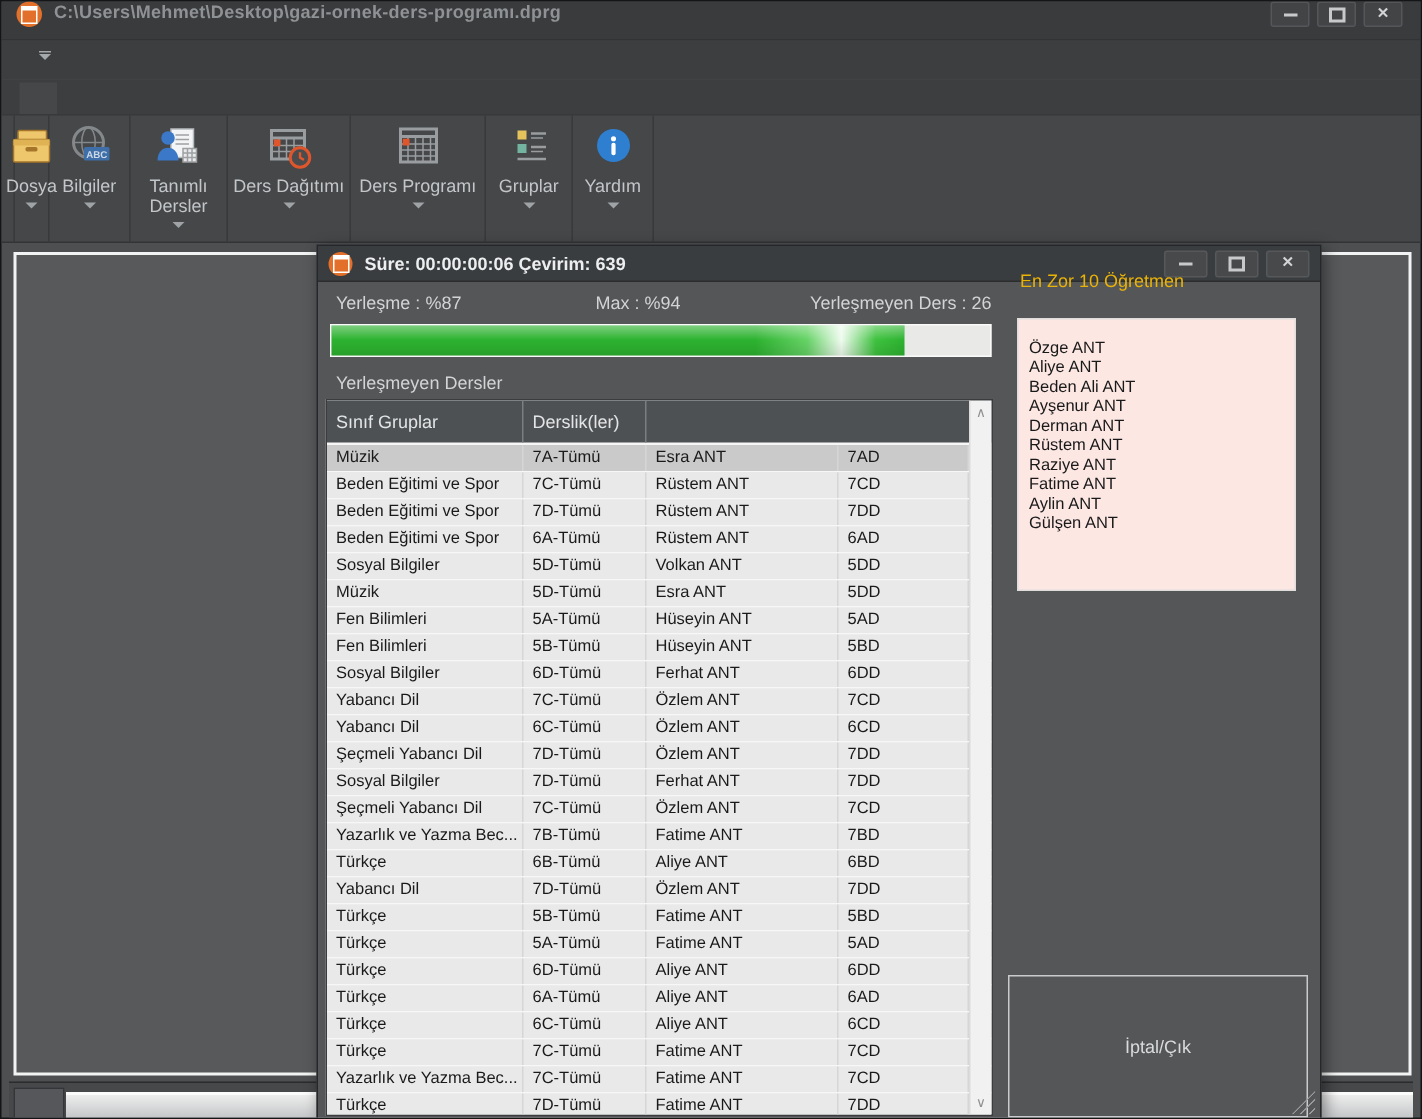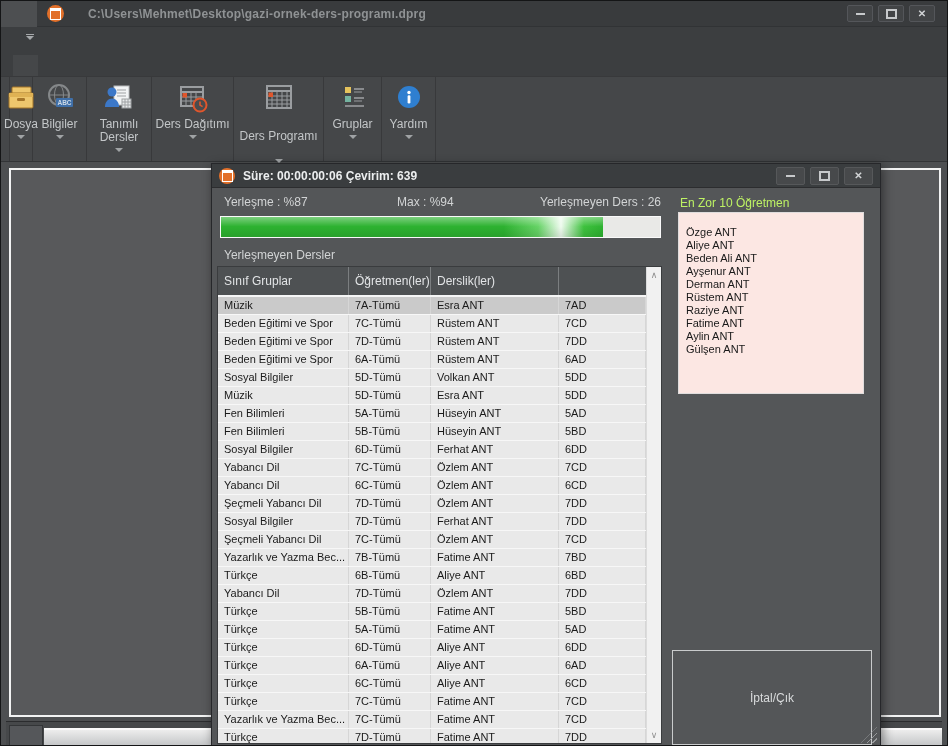--- a/index.html
+++ b/index.html
@@ -1,20 +1,20 @@
 <!DOCTYPE html>
 <html><head>
 <meta charset="utf-8">
 <style>
   html,body{margin:0;padding:0;background:#222;}
   .app{position:relative;width:948px;height:746px;overflow:hidden;background:#4d4f51;
        font-family:"Liberation Sans",sans-serif;border:1px solid #141516;box-sizing:border-box;}
   
   .tb{position:absolute;left:0;top:0;right:0;height:26px;background:#393b3d;border-bottom:1px solid #313335;
-      display:flex;align-items:center;padding:0 10px;gap:24px;box-sizing:border-box;margin-left:36px;}
+      display:flex;padding:0 10px;gap:8px;box-sizing:border-box;}
   .app-ico{width:17px;height:17px;border-radius:50%;background:#e2702a;display:flex;align-items:center;justify-content:center;flex:0 0 auto;}
   .app-ico i{display:block;width:9px;height:8px;border:1px solid #fff;border-top:3px solid #fff;background:transparent;}
   .tb-title{color:#8f9294;font-size:12px;font-weight:700;letter-spacing:.2px;white-space:nowrap;}
   .winbtns{margin-left:auto;display:flex;gap:5px;margin-right:2px;}
   .wbtn{width:24px;height:15px;background:#424446;border:1px solid #54565a;border-radius:2px;
         display:flex;align-items:center;justify-content:center;cursor:default;}
   .gl-min{width:9px;height:0;border-bottom:2px solid #c7c9cb;}
   .gl-max{width:7px;height:6px;border:2px solid #c7c9cb;}
   .gl-close{color:#d2d4d6;font-size:10px;font-weight:700;line-height:1;}
   
@@ -23,21 +23,21 @@
   .qat-dash{width:8px;border-top:1px solid #a6a9ab;}
   .qat-tri{width:0;height:0;border-left:4px solid transparent;border-right:4px solid transparent;border-top:4px solid #a6a9ab;}
   .tabrow{position:absolute;top:52px;left:0;right:0;height:23px;background:#3c3e40;}
   .tabnub{position:absolute;left:12px;top:2px;width:25px;height:21px;background:#454749;}
   
   .ribbon{position:absolute;top:75px;left:0;right:0;height:86px;background:#454749;
           border-top:1px solid #38393b;border-bottom:1px solid #323436;display:flex;padding-left:8px;box-sizing:border-box;}
   .rcell{height:100%;border-right:1px solid #38393b;display:flex;flex-direction:column;align-items:center;
          padding-top:5px;box-sizing:border-box;cursor:default;}
   .rcell:first-child{border-left:1px solid #38393b;}
-  .rc1{width:24px;}.rc2{width:54px;}.rc3{width:65px;}.rc4{width:82px;}.rc5{width:90px;gap:12px;}.rc6{width:58px;}.rc7{width:54px;}
+  .rc1{width:24px;}.rc2{width:54px;}.rc3{width:65px;}.rc4{width:82px;}.rc5{width:90px;}.rc6{width:58px;}.rc7{width:54px;}
   .rlabel{color:#c3c6c8;font-size:12px;text-align:center;line-height:13px;margin-top:4px;}
   .rarrow{margin-top:4px;width:0;height:0;border-left:4px solid transparent;border-right:4px solid transparent;border-top:4px solid #a0a3a5;}
   .ricon{width:32px;height:32px;flex:0 0 auto;}
   
   .canvas{position:absolute;left:8px;top:167px;width:932px;height:549px;background:#58595b;
           border:2px solid #f2f3f3;box-sizing:border-box;}
   .bstrip{position:absolute;left:5px;top:720px;width:936px;height:26px;background:#46484a;border-top:1px solid #2b2c2e;}
   .bcorner{position:absolute;left:3px;top:3px;width:34px;height:22px;background:#55575a;border:1px solid #333537;box-sizing:border-box;}
   .bsurface{position:absolute;left:38px;top:6px;right:0;bottom:0;background:linear-gradient(180deg,#ededed,#bdbfc1);border-top:2px solid #fbfbfb;}
   
@@ -66,21 +66,21 @@
       border-right:1px solid #7b7e80;box-sizing:border-box;overflow:hidden;cursor:default;}
   .trow{display:grid;grid-template-columns:131px 82px 128px 87px;height:18px;background:#e9e9e9;
         border-bottom:1px solid #f7f7f7;box-sizing:border-box;cursor:default;}
   .trow.selected{background:#cacaca;}
   .td{font-size:11px;color:#1a1a1a;line-height:17px;padding-left:6px;border-right:1px solid #d6d6d6;
       overflow:hidden;white-space:nowrap;box-sizing:border-box;}
   .scroll{position:absolute;right:0;top:0;width:15px;bottom:0;background:#f1f1f1;border-left:1px solid #dcdcdc;box-sizing:border-box;}
   .sbtn{position:absolute;left:0;right:0;height:16px;color:#8f8f8f;font-size:9px;text-align:center;line-height:16px;cursor:default;}
   .sup{top:0;}.sdn{bottom:0;}
   
-  .ezlabel{position:absolute;left:468px;top:32px;font-size:12px;color:#bef264;}
+  .ezlabel{position:absolute;left:468px;top:16px;font-size:12px;color:#eab308;}
   .plist{position:absolute;left:466px;top:48px;width:186px;height:182px;background:#fce7e3;border:1px solid #e0dddd;
          padding:13px 0 0 7px;box-sizing:border-box;overflow:hidden;}
   .pitem{font-size:11px;color:#191919;line-height:13px;white-space:nowrap;}
   .cancel{position:absolute;left:460px;top:486px;width:198px;height:93px;border:1px solid #c9cbcc;background:transparent;
           color:#d9dbdc;font-size:12px;display:flex;align-items:center;justify-content:center;cursor:default;}
   .grip{position:absolute;right:3px;bottom:3px;width:16px;height:16px;
         background:repeating-linear-gradient(135deg,transparent 0 3px,#97999b 3px 4px);
         clip-path:polygon(100% 0,100% 100%,0 100%);}
 </style>
 </head>
@@ -249,21 +249,20 @@
 
     <div class="pbar">
       <div class="pfill" style="width: 87%;"></div>
     </div>
 
     <span class="seclab">Yerleşmeyen Dersler</span>
 
     <div class="tbl">
       <div class="thead">
           <div class="th">Sınıf Gruplar</div>
-          <div class="th">Öğretmen(ler)</div>
           <div class="th">Derslik(ler)</div>
       </div>
       <div class="tbody">
         <div class="trow selected">
             <div class="td">Müzik</div>
             <div class="td">7A-Tümü</div>
             <div class="td">Esra ANT</div>
             <div class="td">7AD</div>
           </div>
           <div class="trow">

